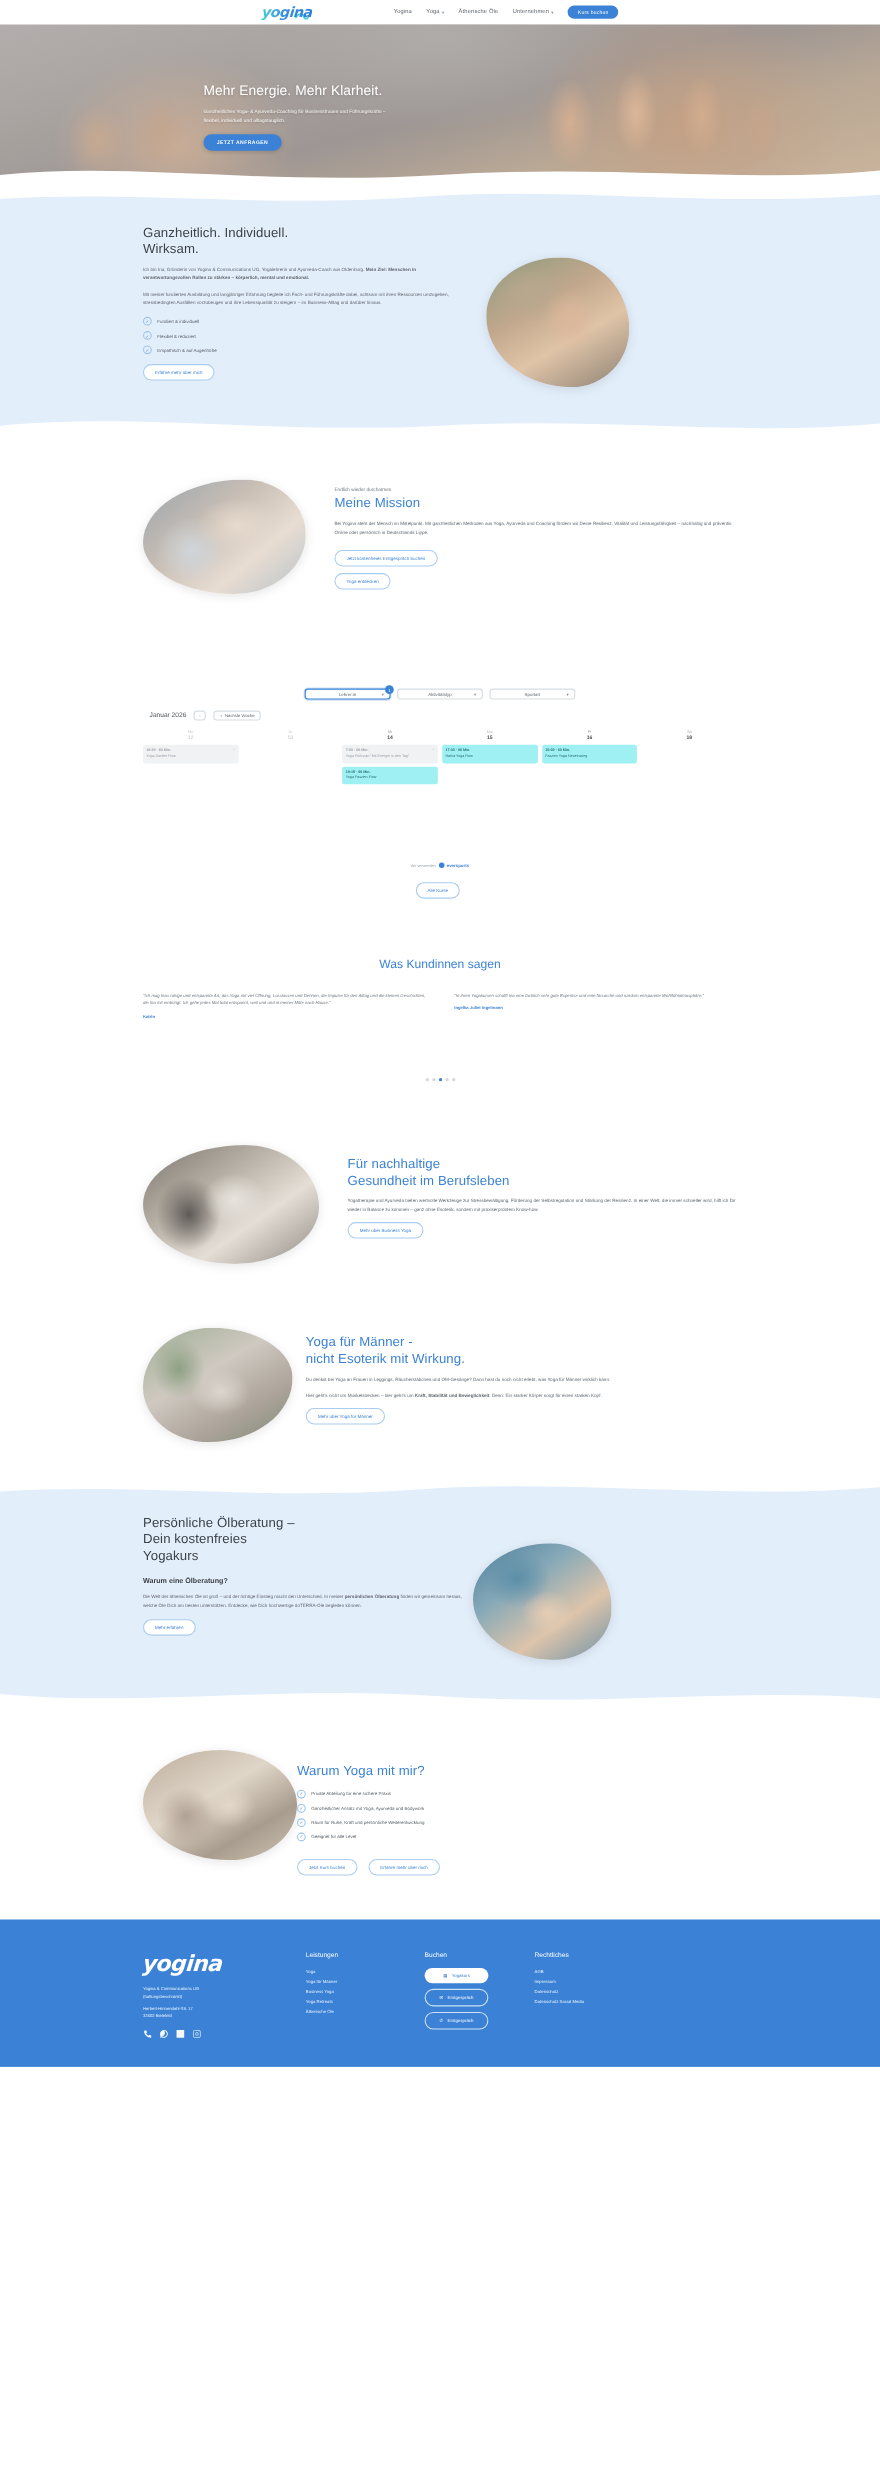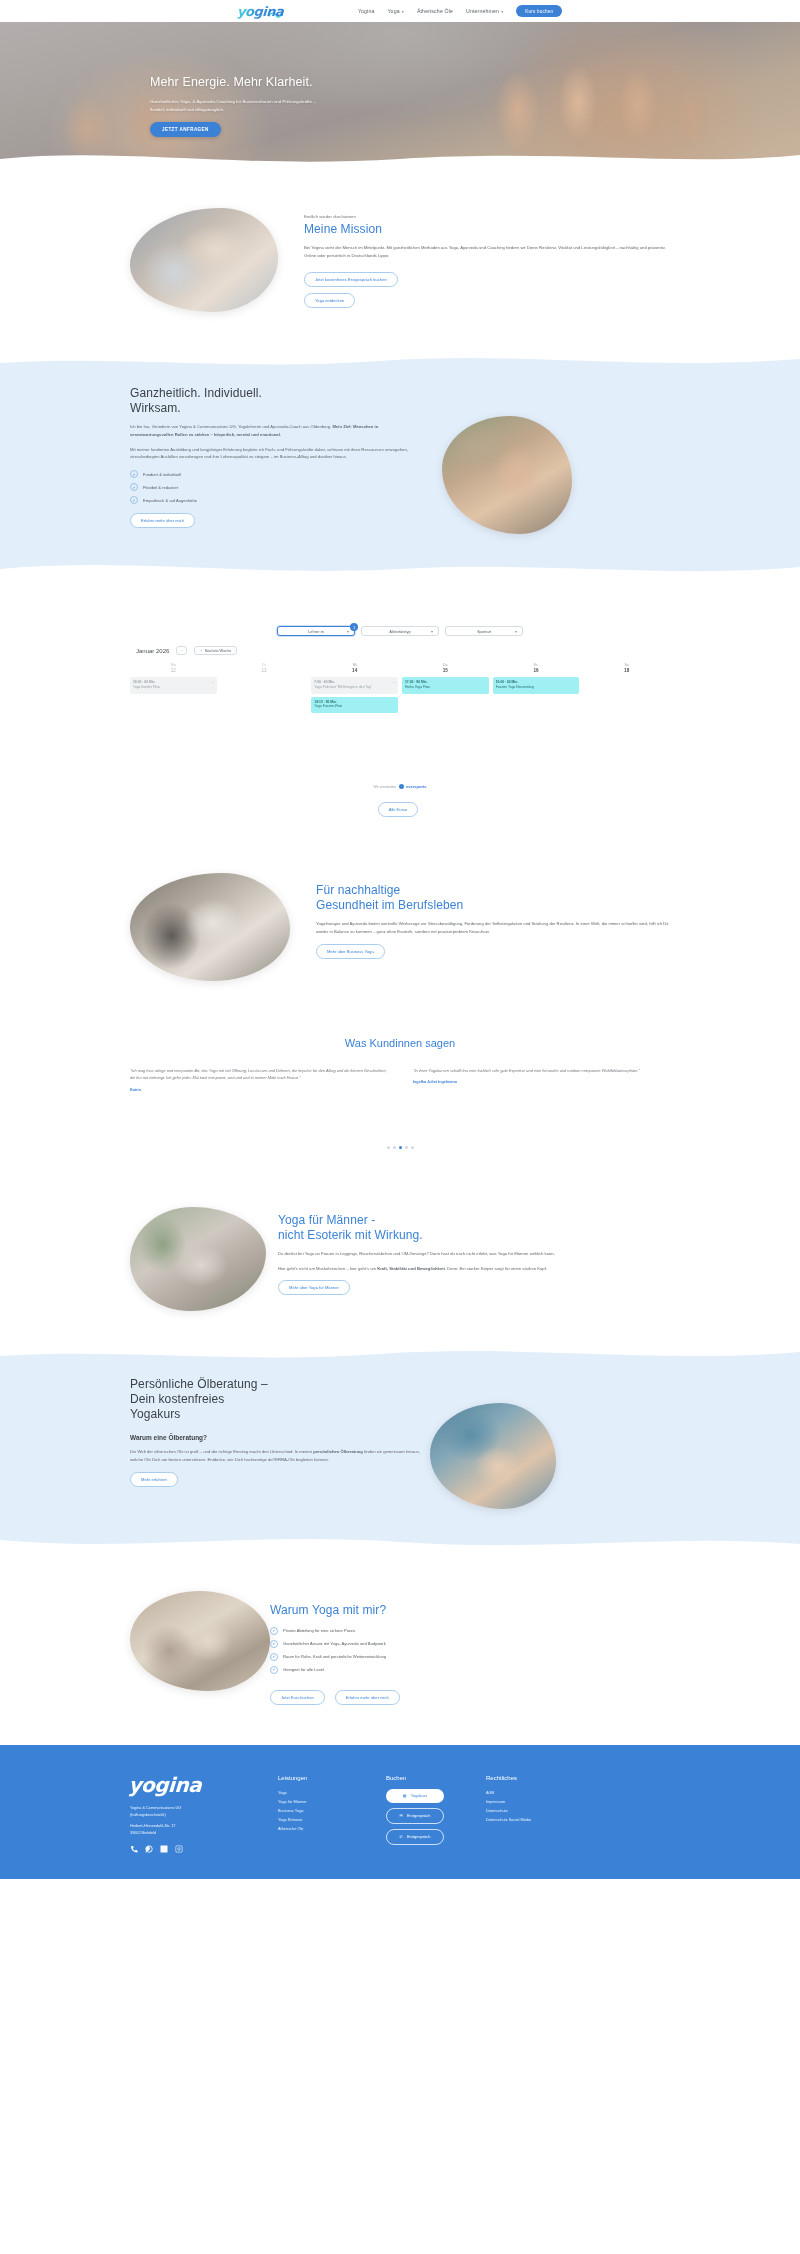--- a/index.html
+++ b/index.html
@@ -33,21 +33,21 @@
     font-size: 5.2px; color: #5a6168; letter-spacing: .15px; white-space: nowrap;
     display: flex; align-items: center; gap: 2px; cursor: pointer;
   }
   .caret { font-size: 4px; color: #8a9097; }
   .nav-cta {
     background: #3b82d6; color: #fff; font-size: 4.6px; border-radius: 9px;
     padding: 3.5px 9px; white-space: nowrap; cursor: pointer; letter-spacing:.2px;
   }
 
   
-  .hero { position: relative; height: 148px; overflow: hidden; }
+  .hero { position: relative; height: 148px; overflow: hidden; padding-left: 35px; }
   .hero-bg {
     position: absolute; inset: 0;
     background:
       radial-gradient(ellipse 160px 120px at 20% 75%, rgba(208,176,150,.85), transparent 70%),
       radial-gradient(ellipse 200px 150px at 78% 60%, rgba(196,160,132,.9), transparent 72%),
       radial-gradient(ellipse 240px 110px at 50% 8%, rgba(175,172,170,.95), transparent 75%),
       linear-gradient(165deg,#b3aead 0%,#a8a29f 28%,#9d9694 52%,#b9a895 72%,#cbb49c 100%);
   }
   .hero-hands {
     position:absolute; right:60px; top:18px; width:300px; height:130px;
@@ -302,39 +302,20 @@
     <div class="hero-inner">
       <div class="hero-title">
         <div>Mehr Energie. Mehr Klarheit.</div>
       </div>
       <div class="hero-sub">Ganzheitliches Yoga- &amp; Ayurveda-Coaching für Businessfrauen und Führungskräfte – flexibel, individuell und alltagstauglich.</div>
       <div class="hero-btn">JETZT ANFRAGEN</div>
     </div>
     <svg class="wave-white" viewBox="0 0 800 26" preserveAspectRatio="none">
       <path d="M0 14 C120 2, 240 24, 400 14 C560 4, 680 22, 800 10 L800 26 L0 26 Z" fill="#ffffff"></path>
     </svg>
-  </div>
-
-  <div class="section mission">
-    <div class="container">
-      <div class="row">
-        <div class="blob mission-img"></div>
-        <div class="mission-txt">
-          <div class="eyebrow">Endlich wieder durchatmen</div>
-          <h2 class="t">Meine Mission</h2>
-          <p class="body">Bei Yogina steht der Mensch im Mittelpunkt. Mit ganzheitlichen Methoden aus Yoga, Ayurveda und Coaching fördern wir Deine Resilienz, Vitalität und Leistungsfähigkeit – nachhaltig und präventiv. Online oder persönlich in Deutschlands Lippe.</p>
-          <div style="margin-top:6px">
-            <span class="btn-outline">Jetzt kostenfreies Erstgespräch buchen</span>
-          </div>
-          <div>
-            <span class="btn-outline">Yoga entdecken</span>
-          </div>
-        </div>
-      </div>
-    </div>
   </div>
 
   <div class="section gh">
     <svg class="gh-wave-top" viewBox="0 0 800 22" preserveAspectRatio="none">
       <path d="M0 0 L800 0 L800 8 C640 20, 520 0, 380 10 C240 20, 120 4, 0 12 Z" fill="#ffffff"></path>
     </svg>
     <div class="container">
       <div class="row">
         <div class="gh-left">
           <h2 class="t dark">
@@ -362,20 +343,39 @@
           <span class="btn-outline" style="margin-top:9px">Erfahre mehr über mich</span>
         </div>
         <div class="blob gh-img"></div>
       </div>
     </div>
     <svg class="gh-wave-bot" viewBox="0 0 800 24" preserveAspectRatio="none">
       <path d="M0 12 C130 0, 250 20, 400 12 C550 4, 670 22, 800 10 L800 24 L0 24 Z" fill="#ffffff"></path>
     </svg>
   </div>
 
+  <div class="section mission">
+    <div class="container">
+      <div class="row">
+        <div class="blob mission-img"></div>
+        <div class="mission-txt">
+          <div class="eyebrow">Endlich wieder durchatmen</div>
+          <h2 class="t">Meine Mission</h2>
+          <p class="body">Bei Yogina steht der Mensch im Mittelpunkt. Mit ganzheitlichen Methoden aus Yoga, Ayurveda und Coaching fördern wir Deine Resilienz, Vitalität und Leistungsfähigkeit – nachhaltig und präventiv. Online oder persönlich in Deutschlands Lippe.</p>
+          <div style="margin-top:6px">
+            <span class="btn-outline">Jetzt kostenfreies Erstgespräch buchen</span>
+          </div>
+          <div>
+            <span class="btn-outline">Yoga entdecken</span>
+          </div>
+        </div>
+      </div>
+    </div>
+  </div>
+
   <div class="section courses">
     <div class="container">
 
       <div class="filters">
         <div class="sel active">
           <span>Lehrer:in</span>
           <span class="cv">▾</span>
           <span class="badge">1</span>
         </div>
         <div class="sel">
@@ -460,59 +460,59 @@
 
       <div class="powered">
         <span>Wir verwenden</span>
         <span class="pw-logo">
           <span class="pw-dot"></span>
           <span>eversports</span>
         </span>
       </div>
       <div class="courses-cta">
         <span class="btn-outline">Alle Kurse</span>
+      </div>
+    </div>
+  </div>
+
+  <div class="section testi">
+    <div class="container">
+      <h2>Was Kundinnen sagen</h2>
+      <div class="quotes">
+        <div class="q">
+          <p>"Ich mag Inas ruhige und entspannte Art, das Yoga mit viel Öffnung, Losslassen und Dehnen, die Impulse für den Alltag und die kleinen Geschichten, die Ina mit einbringt. Ich gehe jedes Mal total entspannt, weit und und in meiner Mitte nach Hause."</p>
+          <div class="who">Katrin</div>
+        </div>
+        <div class="q">
+          <p>"In ihren Yogakursen schafft Ina eine fachlich sehr gute Expertise und eine fürsorche und rundum entspannte Wohlfühlatmosphäre."</p>
+          <div class="who">Ingelka Juliet Ingelmann</div>
+        </div>
+      </div>
+      <div class="dots">
+        <span class="dot"></span>
+        <span class="dot"></span>
+        <span class="dot on"></span>
+        <span class="dot"></span>
+        <span class="dot"></span>
       </div>
     </div>
   </div>
 
   <div class="section biz">
     <div class="container">
       <div class="row">
         <div class="blob biz-img"></div>
         <div style="flex:1; padding-top:12px">
           <h2 class="t">
             <div>Für nachhaltige</div>
             <div>Gesundheit im Berufsleben</div>
           </h2>
           <p class="body">Yogatherapie und Ayurveda bieten wertvolle Werkzeuge zur Stressbewältigung, Förderung der Selbstregulation und Stärkung der Resilienz. In einer Welt, die immer schneller wird, hilft ich Dir wieder in Balance zu kommen – ganz ohne Esoterik, sondern mit praxiserprobtem Know-how.</p>
           <span class="btn-outline" style="margin-top:8px">Mehr über Business Yoga</span>
         </div>
-      </div>
-    </div>
-  </div>
-
-  <div class="section testi">
-    <div class="container">
-      <h2>Was Kundinnen sagen</h2>
-      <div class="quotes">
-        <div class="q">
-          <p>"Ich mag Inas ruhige und entspannte Art, das Yoga mit viel Öffnung, Losslassen und Dehnen, die Impulse für den Alltag und die kleinen Geschichten, die Ina mit einbringt. Ich gehe jedes Mal total entspannt, weit und und in meiner Mitte nach Hause."</p>
-          <div class="who">Katrin</div>
-        </div>
-        <div class="q">
-          <p>"In ihren Yogakursen schafft Ina eine fachlich sehr gute Expertise und eine fürsorche und rundum entspannte Wohlfühlatmosphäre."</p>
-          <div class="who">Ingelka Juliet Ingelmann</div>
-        </div>
-      </div>
-      <div class="dots">
-        <span class="dot"></span>
-        <span class="dot"></span>
-        <span class="dot on"></span>
-        <span class="dot"></span>
-        <span class="dot"></span>
       </div>
     </div>
   </div>
 
   <div class="section men">
     <div class="container">
       <div class="row">
         <div class="blob men-img"></div>
         <div style="flex:1; padding-top:10px">
           <h2 class="t">

